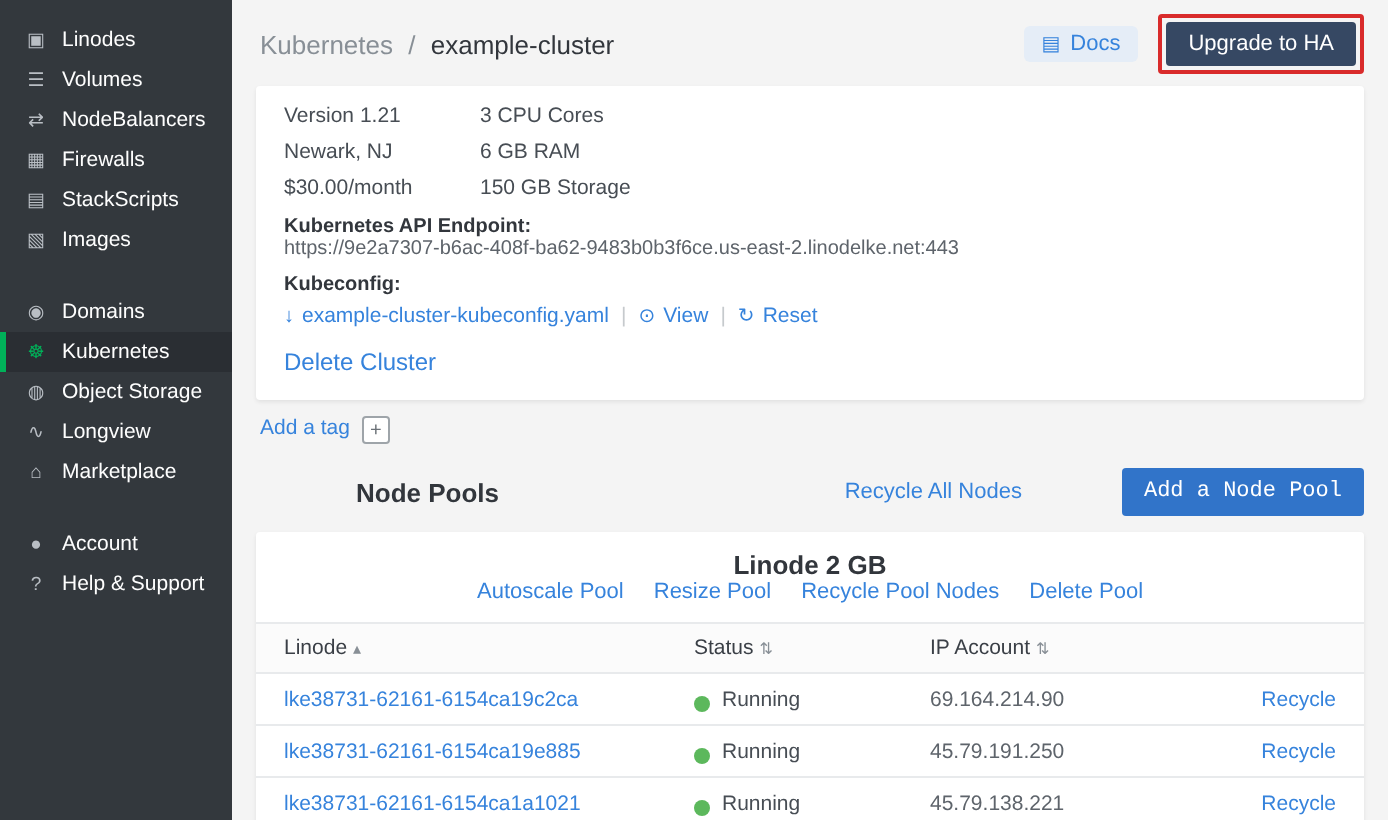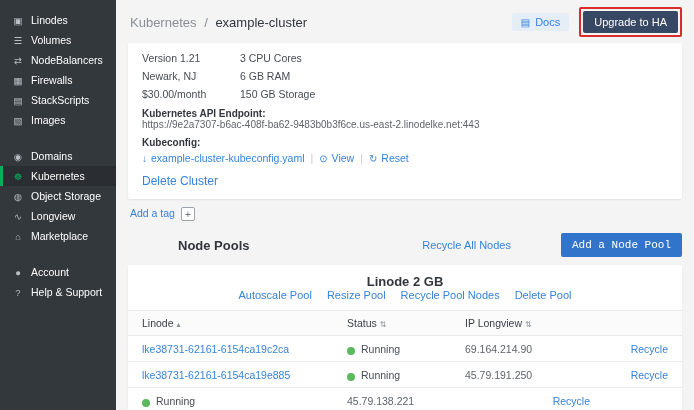--- a/index.html
+++ b/index.html
@@ -278,21 +278,21 @@
     </div>
     <div class="ptable">
       <div class="prow head">
         <span>
           <span>Linode</span><span class="sort-icon">▴</span>
         </span>
         <span>
           <span>Status</span><span class="sort-icon">⇅</span>
         </span>
         <span>
-          <span>IP Longview</span><span class="sort-icon">⇅</span>
+          <span>IP Account</span><span class="sort-icon">⇅</span>
         </span>
         <span></span>
       </div>
 
       <div class="prow">
         <span class="blue-link">lke38731-62161-6154ca19c2ca</span>
         <span class="status-cell">
           <span class="dot"></span>
           <span>Running</span>
         </span>
@@ -304,20 +304,21 @@
         <span class="blue-link">lke38731-62161-6154ca19e885</span>
         <span class="status-cell">
           <span class="dot"></span>
           <span>Running</span>
         </span>
         <span class="ip-cell">45.79.191.250</span>
         <span class="action-cell blue-link">Recycle</span>
       </div>
 
       <div class="prow">
+        <span class="blue-link">lke38731-62161-6154ca1a1021</span>
         <span class="status-cell">
           <span class="dot"></span>
           <span>Running</span>
         </span>
         <span class="ip-cell">45.79.138.221</span>
         <span class="action-cell blue-link">Recycle</span>
       </div>
 
       <div class="pool-footer">Pool ID 62161</div>
     </div>

